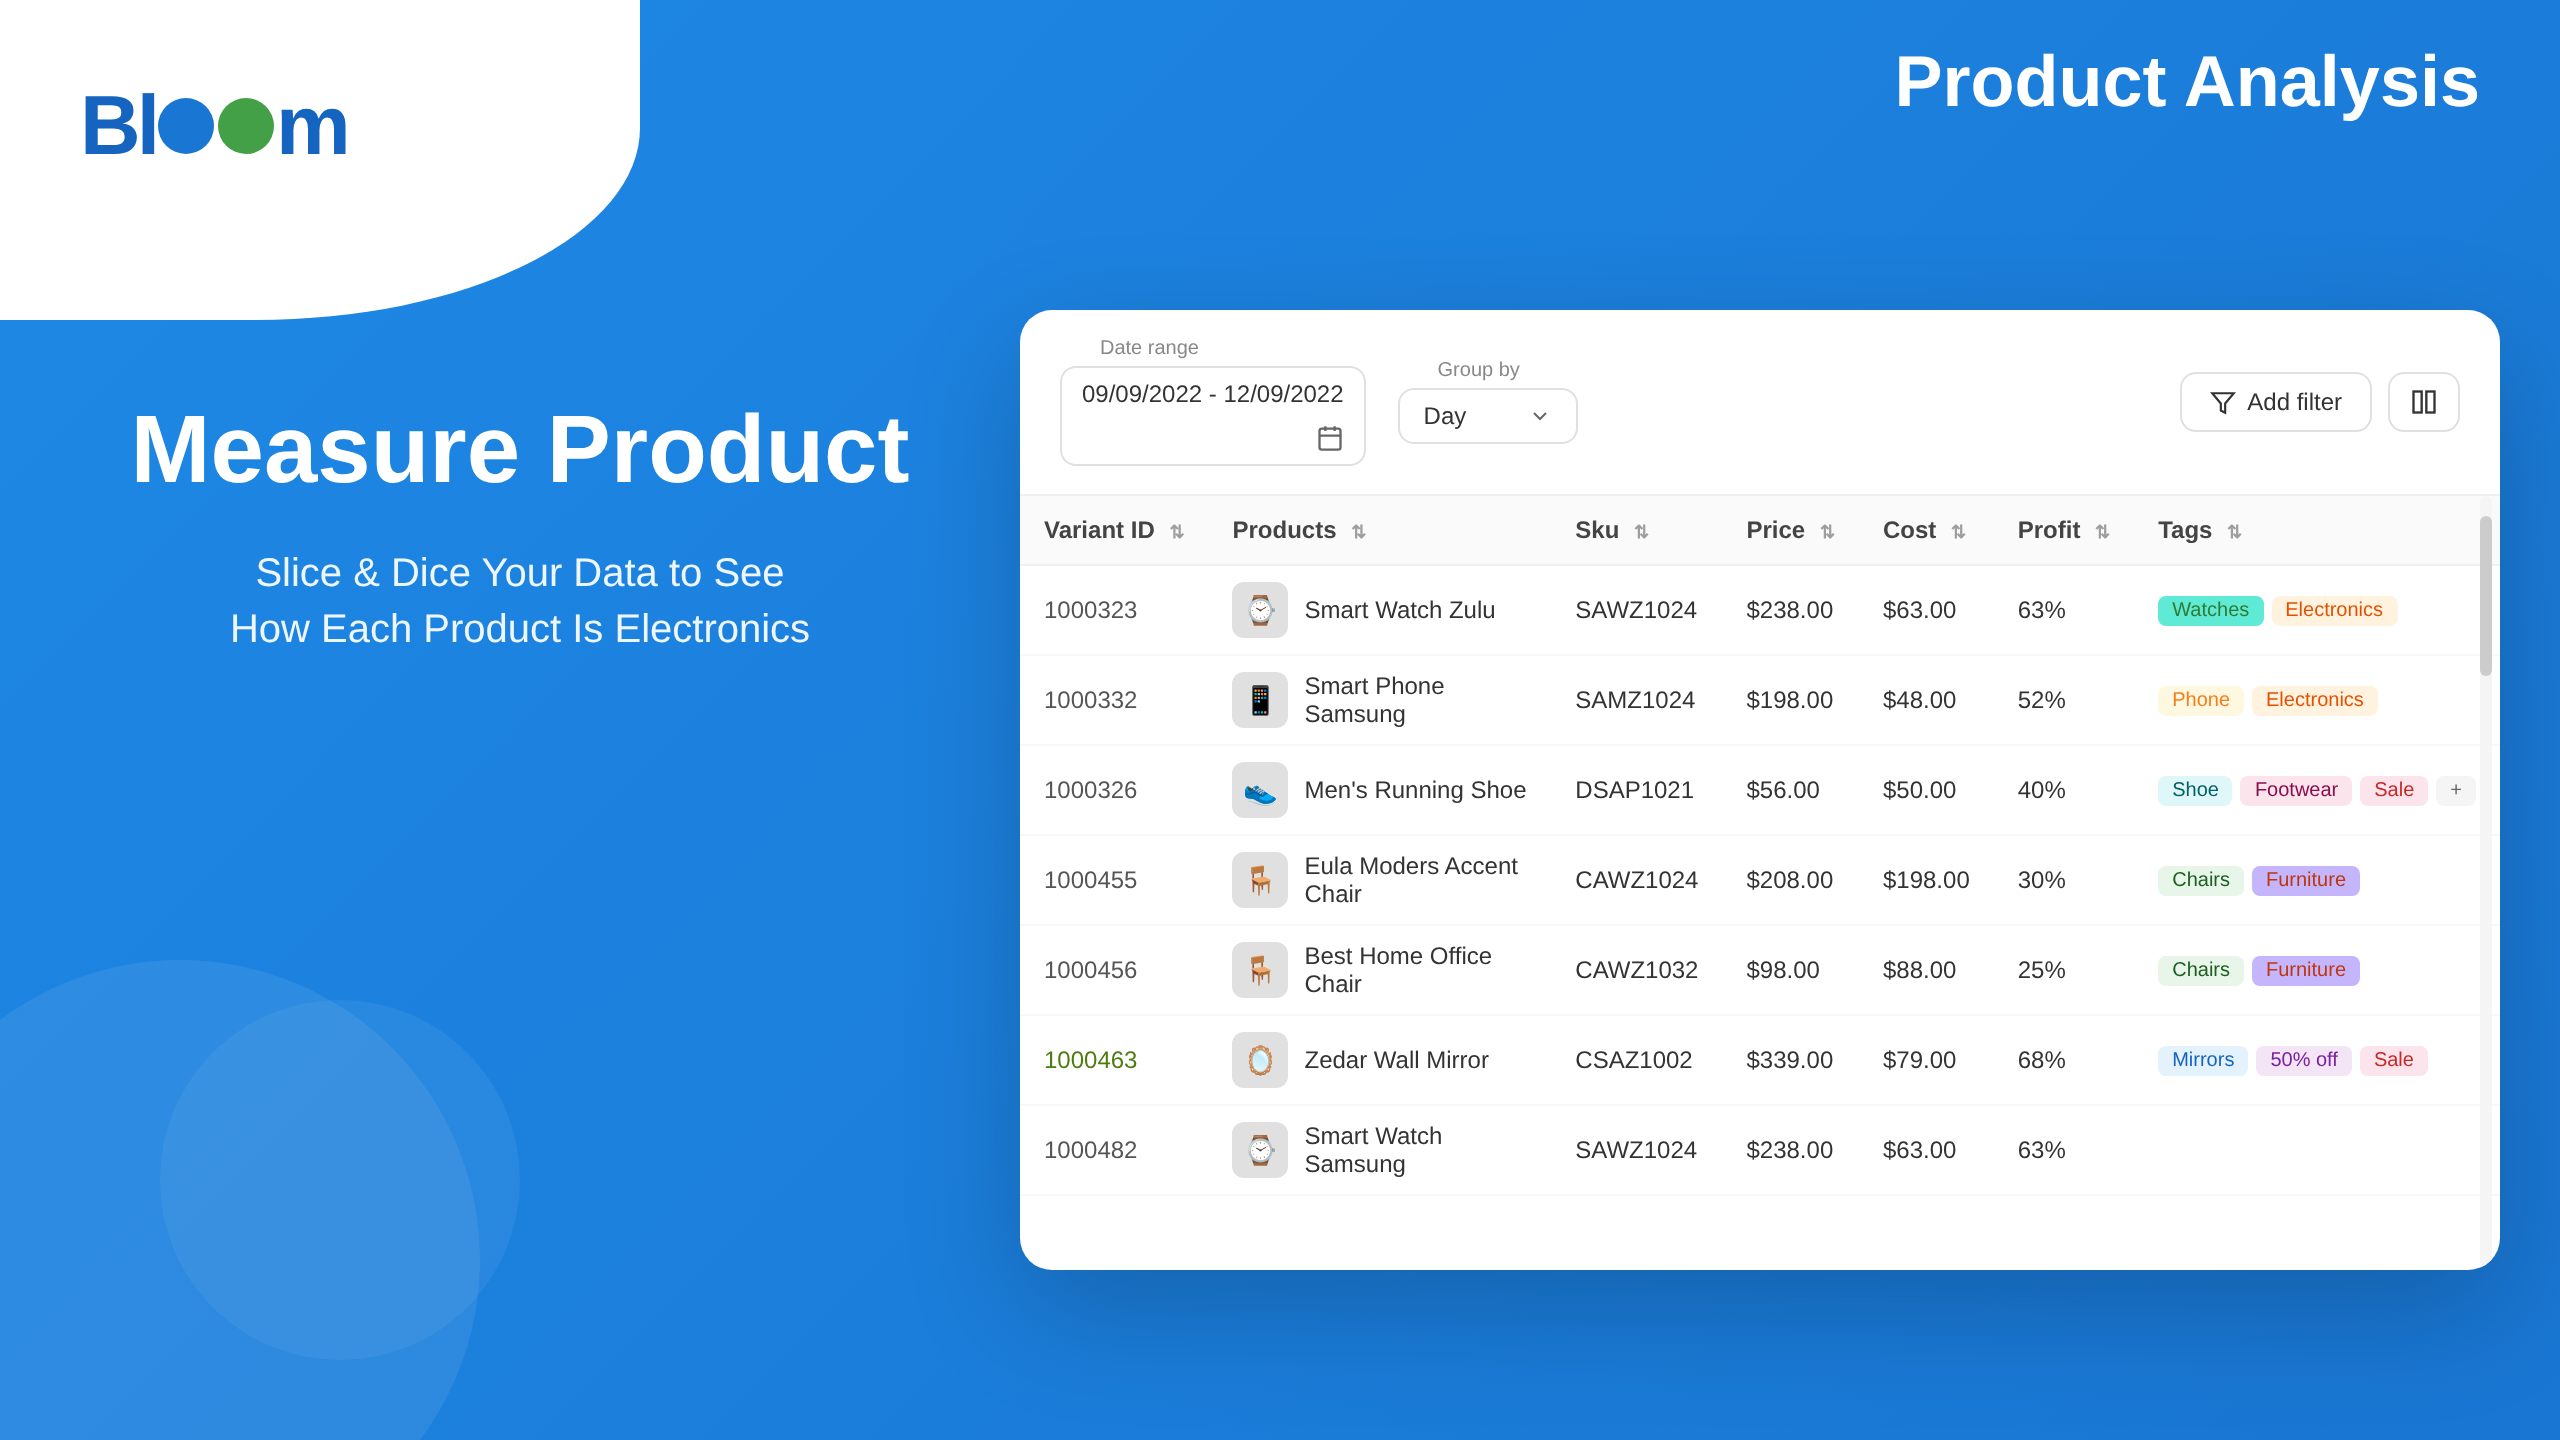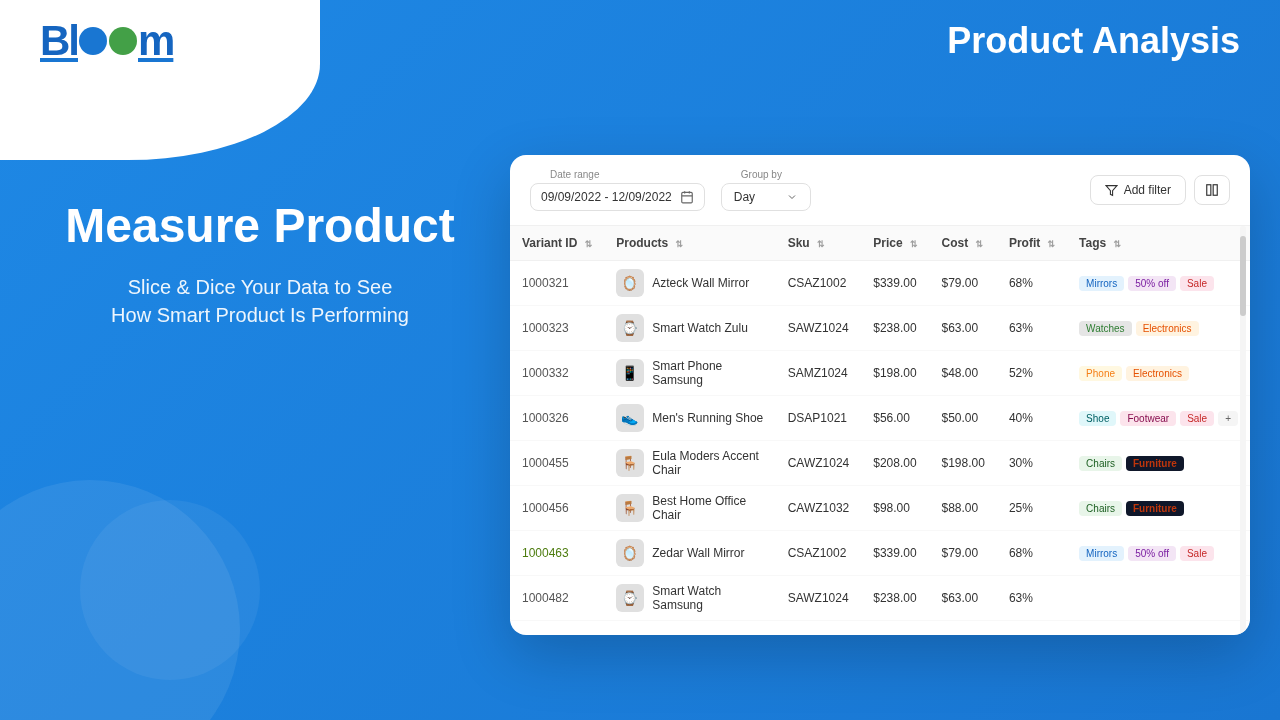--- a/index.html
+++ b/index.html
@@ -46,28 +46,27 @@
       left: 80px;
       width: 180px;
       height: 180px;
       background: rgba(255,255,255,0.06);
       border-radius: 50%;
     }
 
     
     .logo {
       position: absolute;
-      top: 20px;
+      top: 42px;
       left: 40px;
       font-size: 42px;
       font-weight: 900;
       color: #1976d2;
       letter-spacing: -2px;
       line-height: 1;
-      text-decoration: underline;
     }
 
     
     .page-title {
       position: absolute;
       top: 20px;
       right: 40px;
       font-size: 36px;
       font-weight: 800;
       color: white;
@@ -133,20 +132,21 @@
       display: flex;
       align-items: flex-end;
       gap: 8px;
       border: 1px solid #e0e0e0;
       border-radius: 8px;
       padding: 6px 10px;
       font-size: 12px;
       color: #333;
       background: white;
       cursor: pointer;
+      flex-direction: column;
     }
     .date-range-input svg { color: #666; }
 
     .group-by-select {
       display: flex;
       align-items: center;
       gap: 8px;
       border: 1px solid #e0e0e0;
       border-radius: 8px;
       padding: 6px 12px;
@@ -276,28 +276,28 @@
     .tag {
       padding: 2px 7px;
       border-radius: 4px;
       font-size: 10px;
       font-weight: 500;
       white-space: nowrap;
     }
     .tag-mirrors { background: #e3f2fd; color: #1565c0; }
     .tag-sale { background: #fce4ec; color: #c62828; }
     .tag-50off { background: #f3e5f5; color: #7b1fa2; }
-    .tag-watches { background: #e5e5e5; color: #2e7d32; }
+    .tag-watches { background: #5eead4; color: #2e7d32; }
     .tag-electronics { background: #fff3e0; color: #e65100; }
     .tag-diamond { background: #e8eaf6; color: #283593; }
     .tag-phone { background: #fff8e1; color: #f57f17; text-align: right; }
     .tag-shoe { background: #e0f7fa; color: #006064; }
     .tag-footwear { background: #fce4ec; color: #880e4f; }
     .tag-chairs { background: #e8f5e9; color: #1b5e20; }
-    .tag-furniture { background: #0f172a; color: #bf360c; font-weight: bold; }
+    .tag-furniture { background: #c4b5fd; color: #bf360c; }
     .tag-more { background: #f5f5f5; color: #666; font-size: 10px; }
 
     
     .bloom-text {
       font-size: 42px;
       font-weight: 900;
       color: #1565c0;
       display: flex;
       align-items: center;
       line-height: 1;
@@ -337,21 +337,21 @@
 </div>
 
 <div class="page-title">Product Analysis</div>
 
 <div class="left-content">
   <h1>
     <span>Measure Product</span><br>
   </h1>
   <p>
     <span>Slice &amp; Dice Your Data to See</span><br>
-    <span>How Smart Product Is Performing</span>
+    <span>How Each Product Is Electronics</span>
   </p>
 </div>
 
 <div class="panel">
 
   <div class="toolbar">
     <div class="filter-group">
       <span class="filter-label">Date range</span>
       <div class="date-range-input">
         <span>09/09/2022 - 12/09/2022</span>
@@ -400,40 +400,20 @@
           <th>Variant ID <span class="sort-icon">⇅</span></th>
           <th>Products <span class="sort-icon">⇅</span></th>
           <th>Sku <span class="sort-icon">⇅</span></th>
           <th>Price <span class="sort-icon">⇅</span></th>
           <th>Cost <span class="sort-icon">⇅</span></th>
           <th>Profit <span class="sort-icon">⇅</span></th>
           <th>Tags <span class="sort-icon">⇅</span></th>
         </tr>
       </thead>
       <tbody id="table-body">
-      <tr>
-            <td style="color: rgb(85, 85, 85);">1000321</td>
-            <td>
-              <div class="product-cell">
-                <div class="product-thumb">🪞</div>
-                <span class="product-name">Azteck Wall Mirror</span>
-              </div>
-            </td>
-            <td>CSAZ1002</td>
-            <td>$339.00</td>
-            <td>$79.00</td>
-            <td>68%</td>
-            <td>
-              <div class="tags-cell">
-                <span class="tag tag-mirrors">Mirrors</span>
-                <span class="tag tag-50off">50% off</span>
-                <span class="tag tag-sale">Sale</span>
-              </div>
-            </td>
-          </tr>
           <tr>
             <td style="color: rgb(85, 85, 85);">1000323</td>
             <td>
               <div class="product-cell">
                 <div class="product-thumb">⌚</div>
                 <span class="product-name">Smart Watch Zulu</span>
               </div>
             </td>
             <td>SAWZ1024</td>
             <td>$238.00</td>

